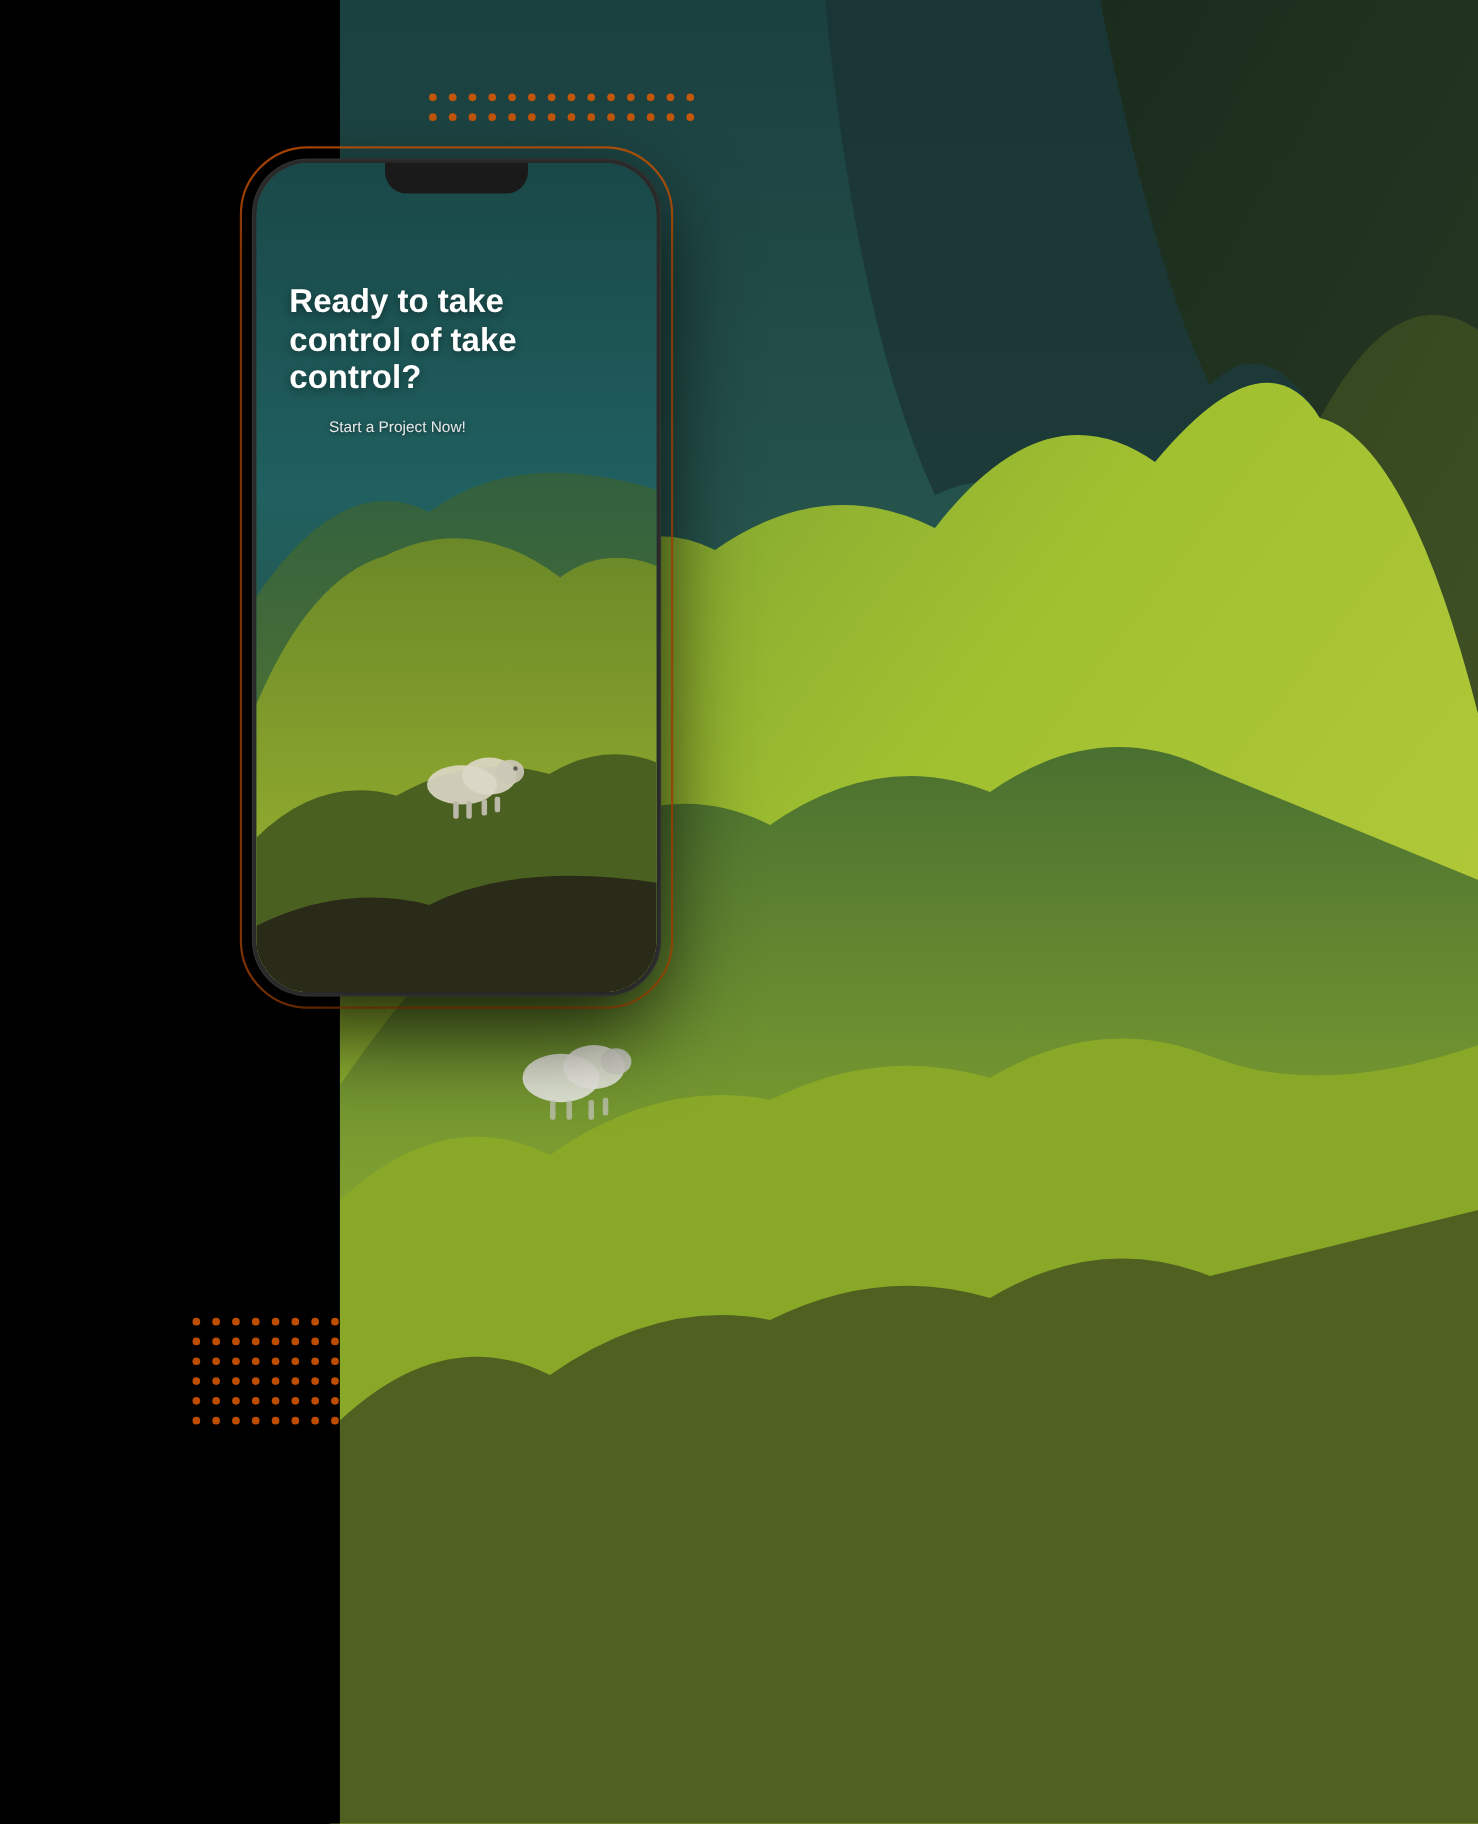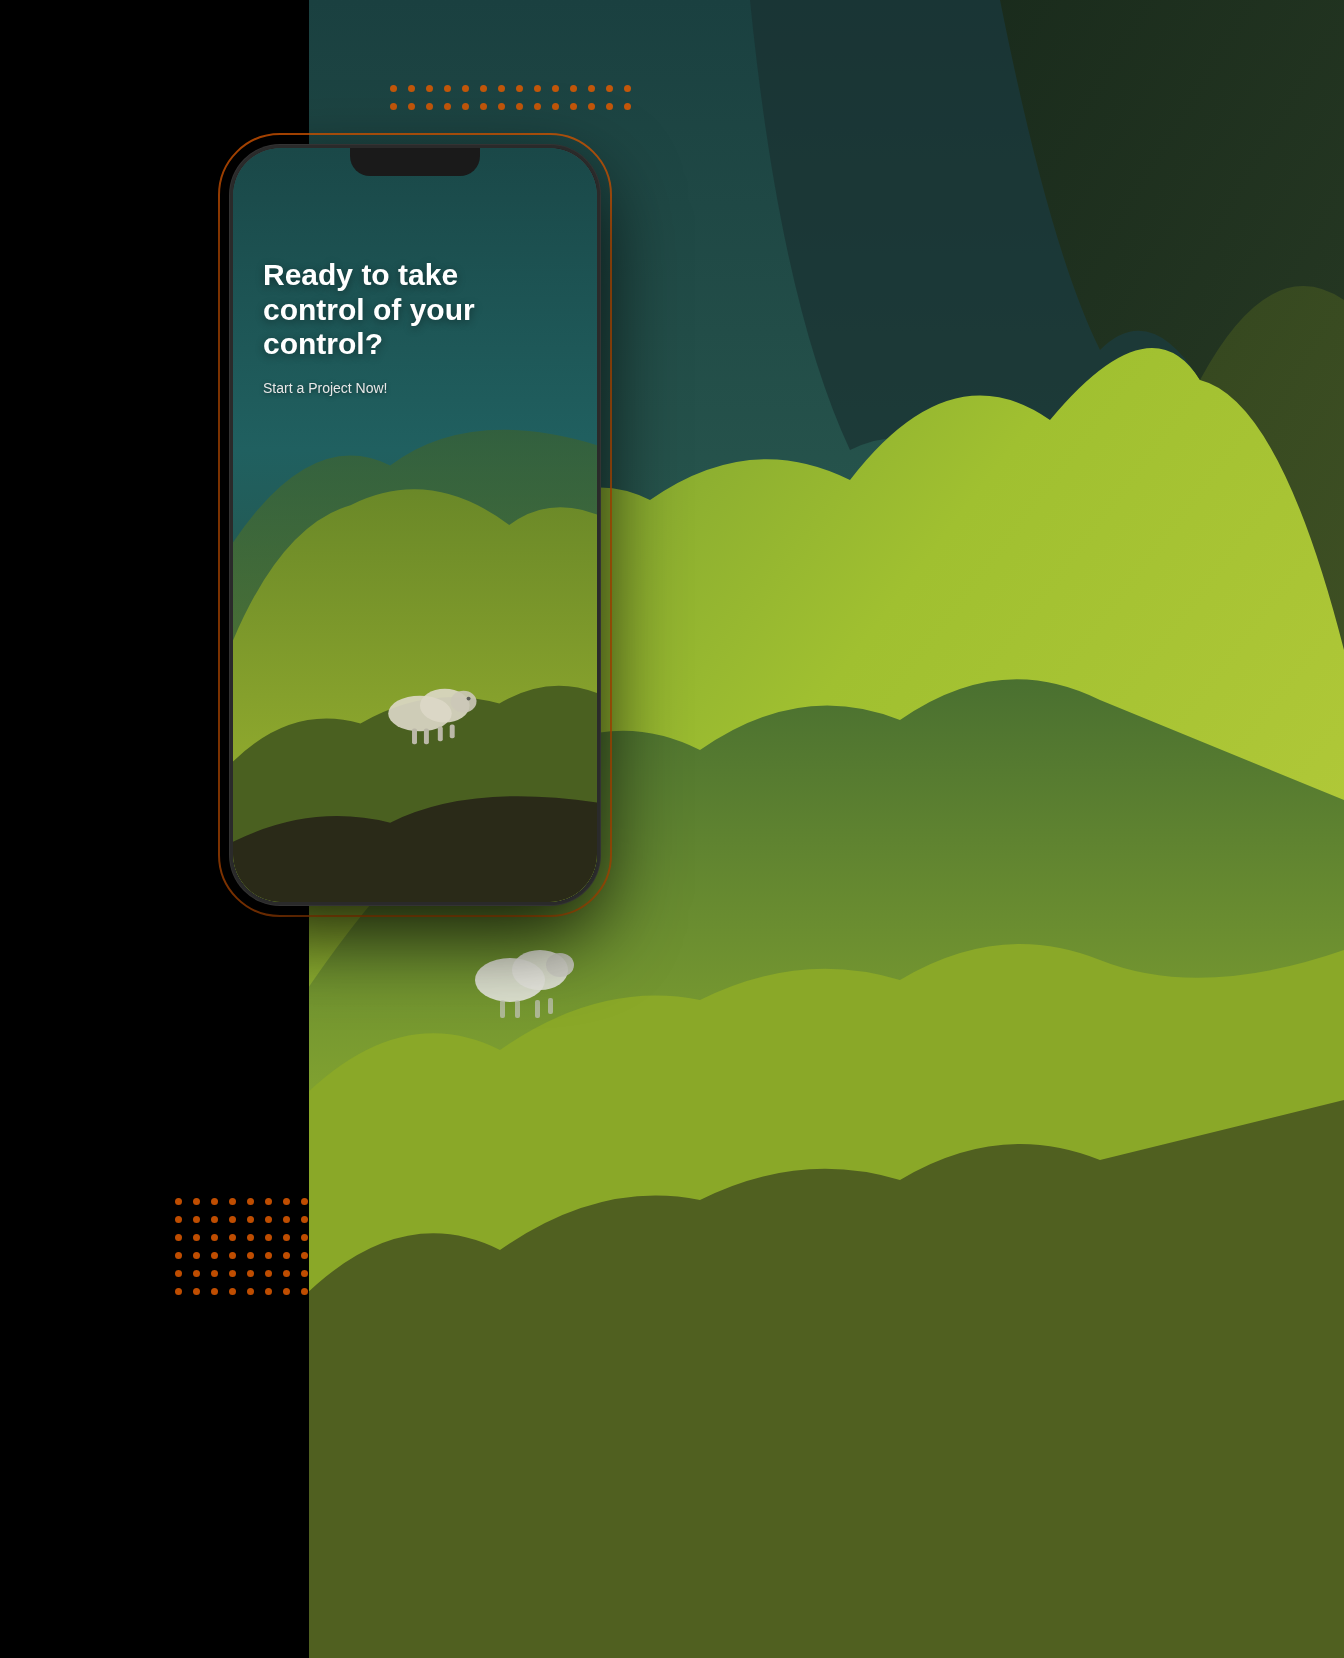--- a/index.html
+++ b/index.html
@@ -146,20 +146,21 @@
       line-height: 1.15;
       margin-bottom: 18px;
       text-shadow: 0 2px 8px rgba(0,0,0,0.4);
     }
 
     .screen-subtext {
       font-size: 14px;
       font-weight: 400;
       color: #e8e8e8;
       text-shadow: 0 1px 4px rgba(0,0,0,0.5);
+      margin-left: 36px;
     }
 
     
     .hill-svg {
       position: absolute;
       bottom: 0;
       left: 0;
       width: 100%;
       height: 100%;
     }
@@ -357,21 +358,21 @@
           <rect x="182" y="585" width="5" height="16" rx="2" fill="#bbb8a8"></rect>
           <rect x="194" y="585" width="5" height="16" rx="2" fill="#bbb8a8"></rect>
           <rect x="208" y="583" width="5" height="15" rx="2" fill="#bbb8a8"></rect>
           <rect x="220" y="581" width="5" height="14" rx="2" fill="#bbb8a8"></rect>
         </svg>
       </div>
 
       <div class="screen-text">
         <div class="screen-headline">
           <span>Ready to take</span><br>
-          <span>control of your</span><br>
+          <span>control of take</span><br>
           <span>control?</span>
         </div>
         <div class="screen-subtext">Start a Project Now!</div>
       </div>
     </div>
 
     <div class="phone-notch"></div>
   </div>
 </div>
 

